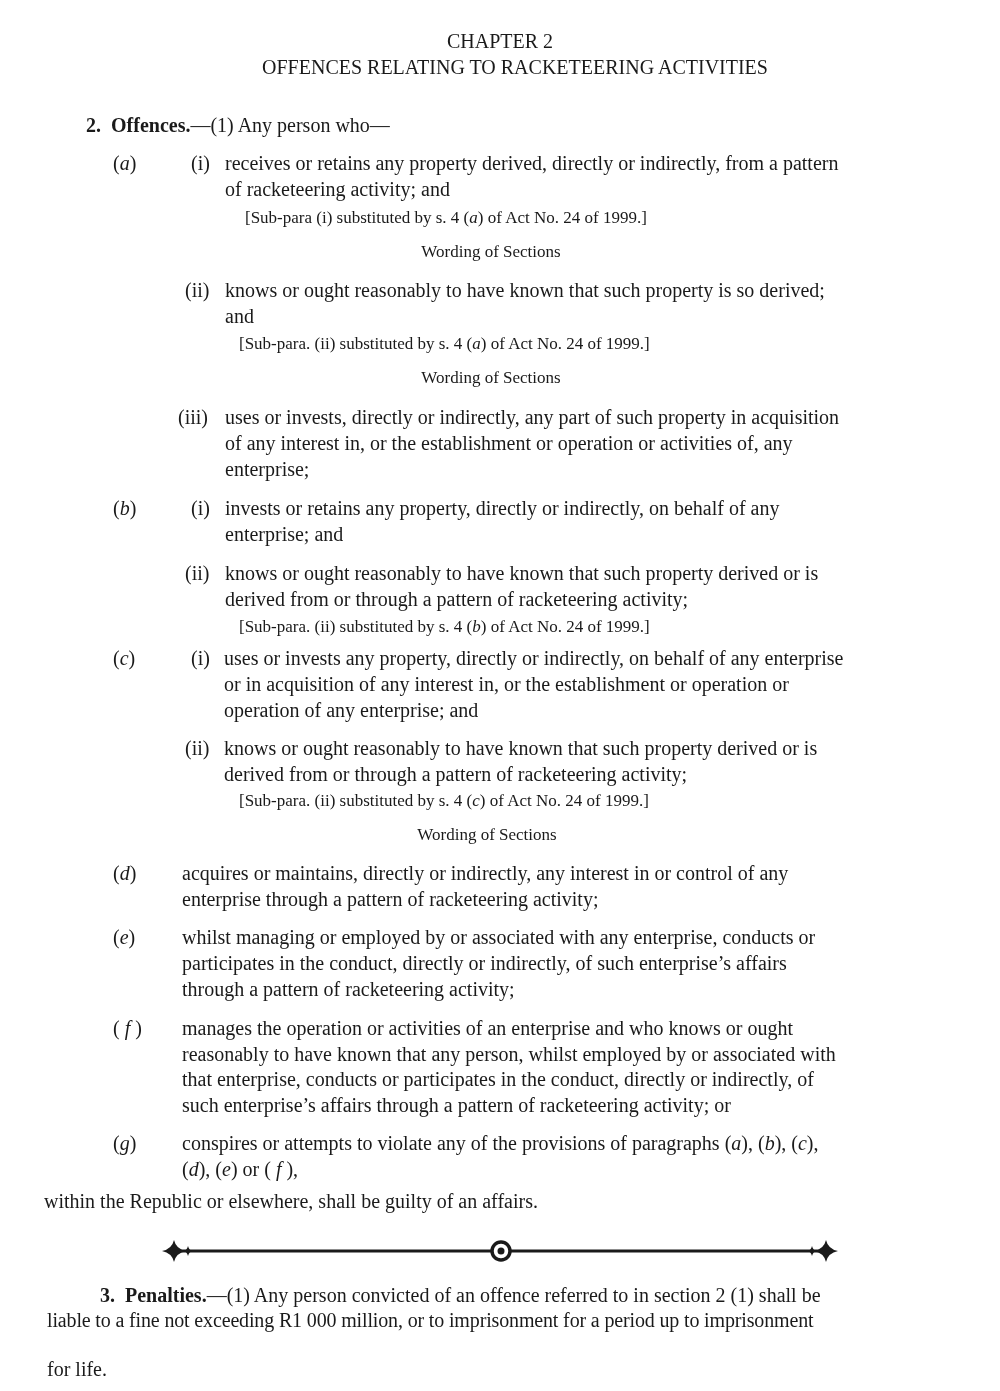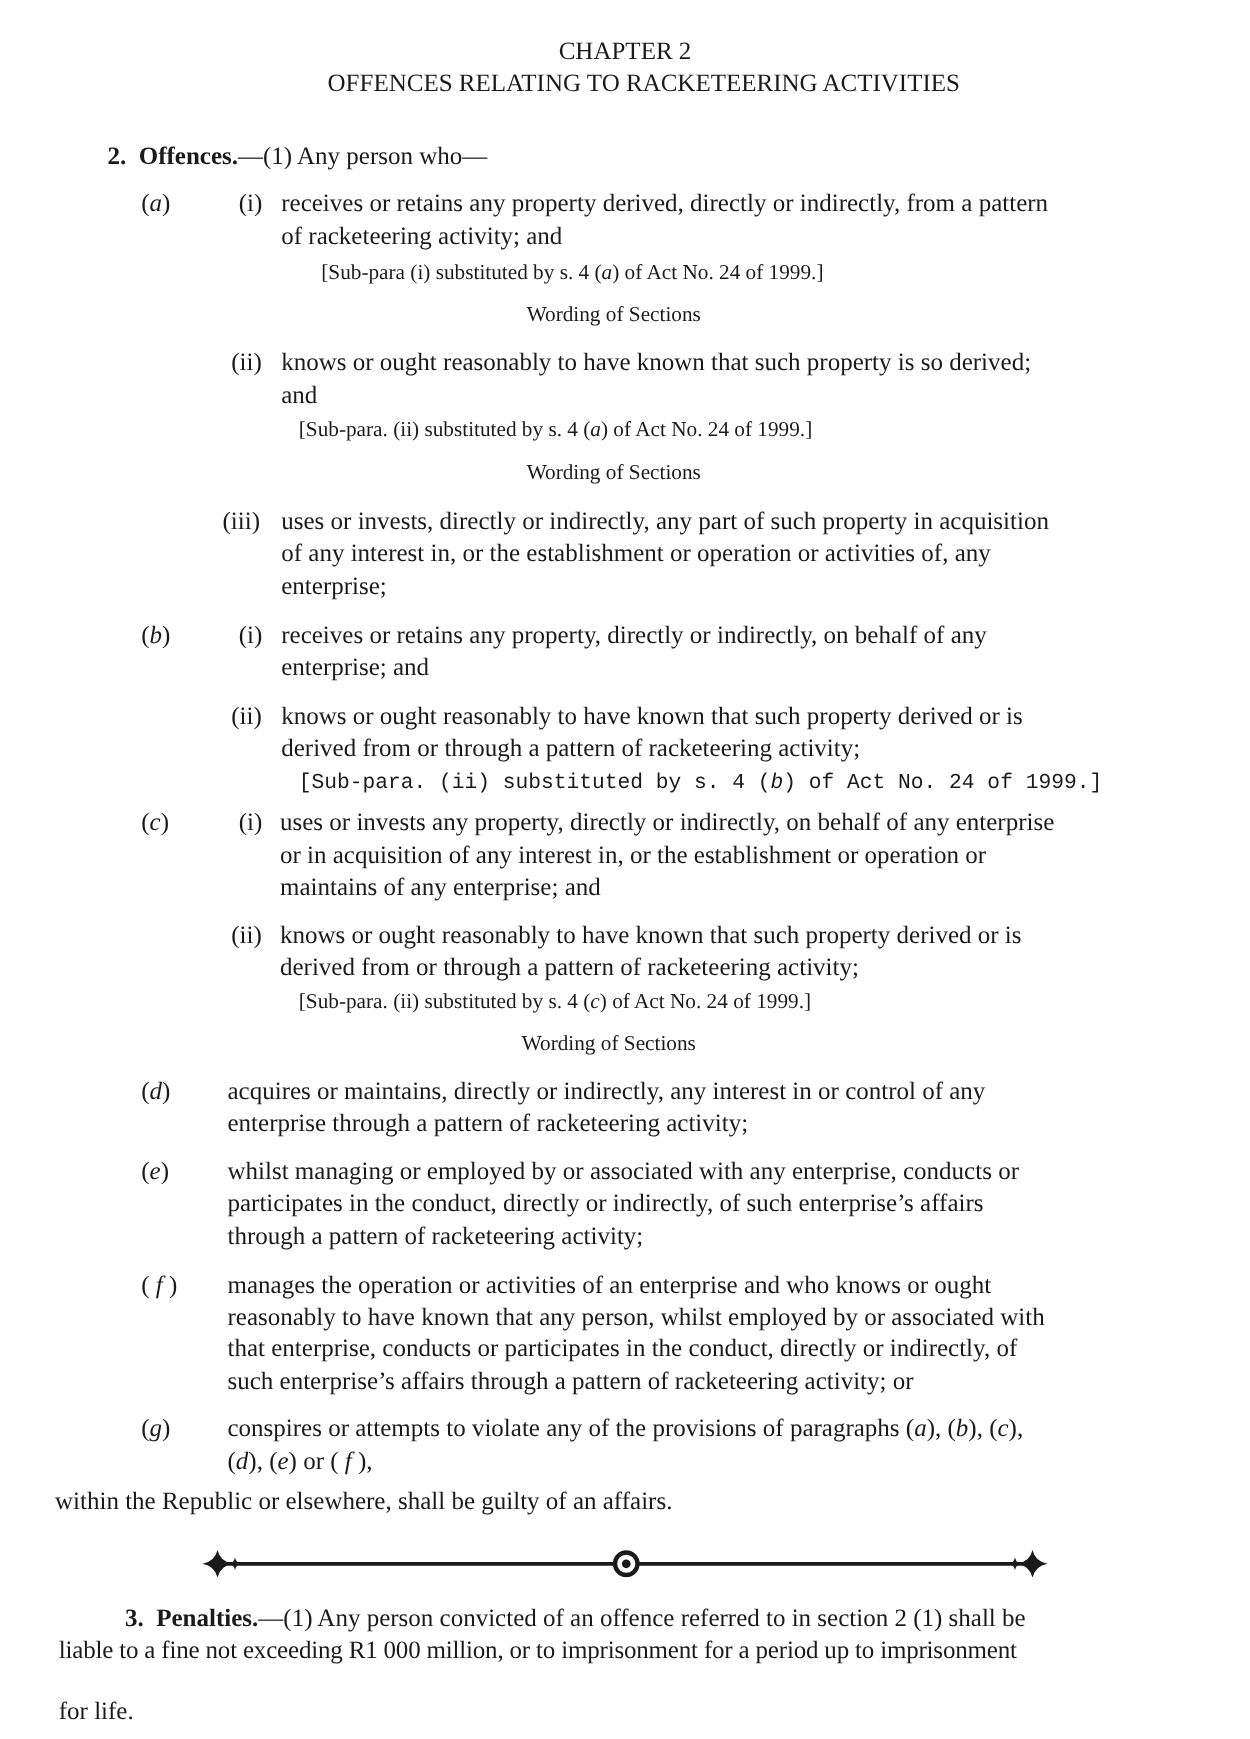--- a/index.html
+++ b/index.html
@@ -19,49 +19,49 @@
 <div class="ln center" style="top:54px;margin-left:15px;">OFFENCES RELATING TO RACKETEERING ACTIVITIES</div>
 
 <div class="ln" style="left:86px; top:112px;">
   <span class="b">2.</span>&nbsp;&nbsp;<span class="b">Offences.</span><span>—(1)  Any person who—</span>
 </div>
 
 <div class="ln" style="left:113px; top:150px;">(<i>a</i>)</div>
 <div class="ln" style="left:191px; top:150px;">(i)</div>
 <div class="ln" style="left:225px; top:150px;">receives or retains any property derived, directly or indirectly, from a pattern</div>
 <div class="ln" style="left:225px; top:176px;">of racketeering activity; and</div>
-<div class="ln sm" style="left:257px; top:207px;"><span>[Sub-para (i) substituted by s. 4 (</span><i>a</i><span>) of Act No. 24 of 1999.]</span></div>
+<div class="ln sm" style="left:245px; top:207px;"><span>[Sub-para (i) substituted by s. 4 (</span><i>a</i><span>) of Act No. 24 of 1999.]</span></div>
 <div class="ln sm center" style="top:241px; left:-9px;">Wording of Sections</div>
 
 <div class="ln" style="left:185px; top:277px;">(ii)</div>
 <div class="ln" style="left:225px; top:277px;">knows or ought reasonably to have known that such property is so derived;</div>
 <div class="ln" style="left:225px; top:303px;">and</div>
 <div class="ln sm" style="left:239px; top:333px;"><span>[Sub-para. (ii) substituted by s. 4 (</span><i>a</i><span>) of Act No. 24 of 1999.]</span></div>
 <div class="ln sm center" style="top:367px; left:-9px;">Wording of Sections</div>
 
 <div class="ln" style="left:178px; top:404px;">(iii)</div>
 <div class="ln" style="left:225px; top:404px;">uses or invests, directly or indirectly, any part of such property in acquisition</div>
 <div class="ln" style="left:225px; top:430px;">of any interest in, or the establishment or operation or activities of, any</div>
 <div class="ln" style="left:225px; top:456px;">enterprise;</div>
 
 <div class="ln" style="left:113px; top:495px;">(<i>b</i>)</div>
 <div class="ln" style="left:191px; top:495px;">(i)</div>
-<div class="ln" style="left:225px; top:495px;">receives or retains any property, directly or indirectly, on behalf of any</div>
+<div class="ln" style="left:225px; top:495px;">invests or retains any property, directly or indirectly, on behalf of any</div>
 <div class="ln" style="left:225px; top:521px;">enterprise; and</div>
 
 <div class="ln" style="left:185px; top:560px;">(ii)</div>
 <div class="ln" style="left:225px; top:560px;">knows or ought reasonably to have known that such property derived or is</div>
 <div class="ln" style="left:225px; top:586px;">derived from or through a pattern of racketeering activity;</div>
-<div class="ln sm" style="left:239px; top:616px;font-family:Liberation Mono, monospace;"><span>[Sub-para. (ii) substituted by s. 4 (</span><i>b</i><span>) of Act No. 24 of 1999.]</span></div>
+<div class="ln sm" style="left:239px; top:616px;"><span>[Sub-para. (ii) substituted by s. 4 (</span><i>b</i><span>) of Act No. 24 of 1999.]</span></div>
 
 <div class="ln" style="left:113px; top:645px;">(<i>c</i>)</div>
 <div class="ln" style="left:191px; top:645px;">(i)</div>
 <div class="ln" style="left:224px; top:645px;">uses or invests any property, directly or indirectly, on behalf of any enterprise</div>
 <div class="ln" style="left:224px; top:671px;">or in acquisition of any interest in, or the establishment or operation or</div>
-<div class="ln" style="left:224px; top:697px;">maintains of any enterprise; and</div>
+<div class="ln" style="left:224px; top:697px;">operation of any enterprise; and</div>
 
 <div class="ln" style="left:185px; top:735px;">(ii)</div>
 <div class="ln" style="left:224px; top:735px;">knows or ought reasonably to have known that such property derived or is</div>
 <div class="ln" style="left:224px; top:761px;">derived from or through a pattern of racketeering activity;</div>
 <div class="ln sm" style="left:239px; top:790px;"><span>[Sub-para. (ii) substituted by s. 4 (</span><i>c</i><span>) of Act No. 24 of 1999.]</span></div>
 <div class="ln sm center" style="top:824px; left:-13px;">Wording of Sections</div>
 
 <div class="ln" style="left:113px; top:860px;">(<i>d</i>)</div>
 <div class="ln" style="left:182px; top:860px;">acquires or maintains, directly or indirectly, any interest in or control of any</div>
 <div class="ln" style="left:182px; top:886px;">enterprise through a pattern of racketeering activity;</div>

